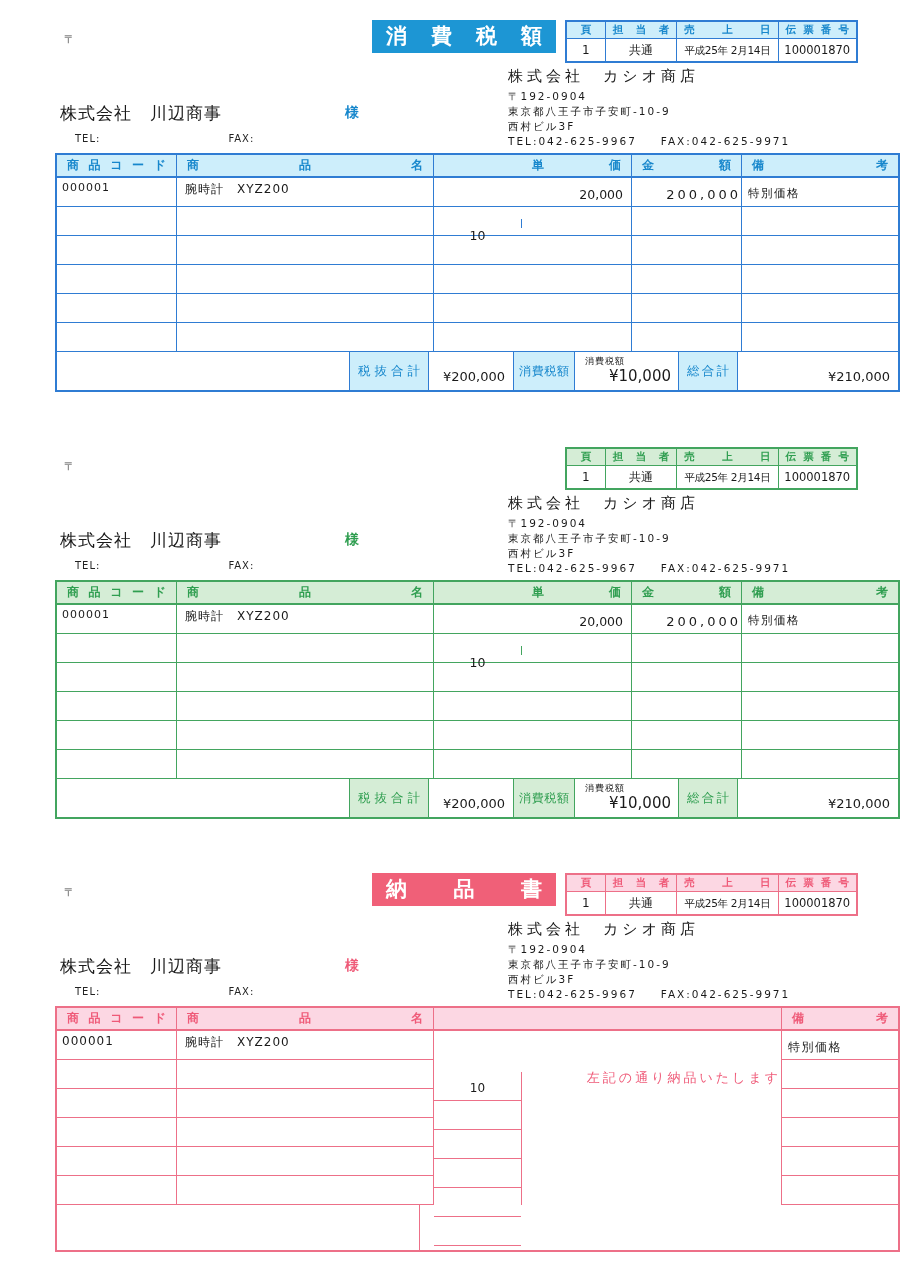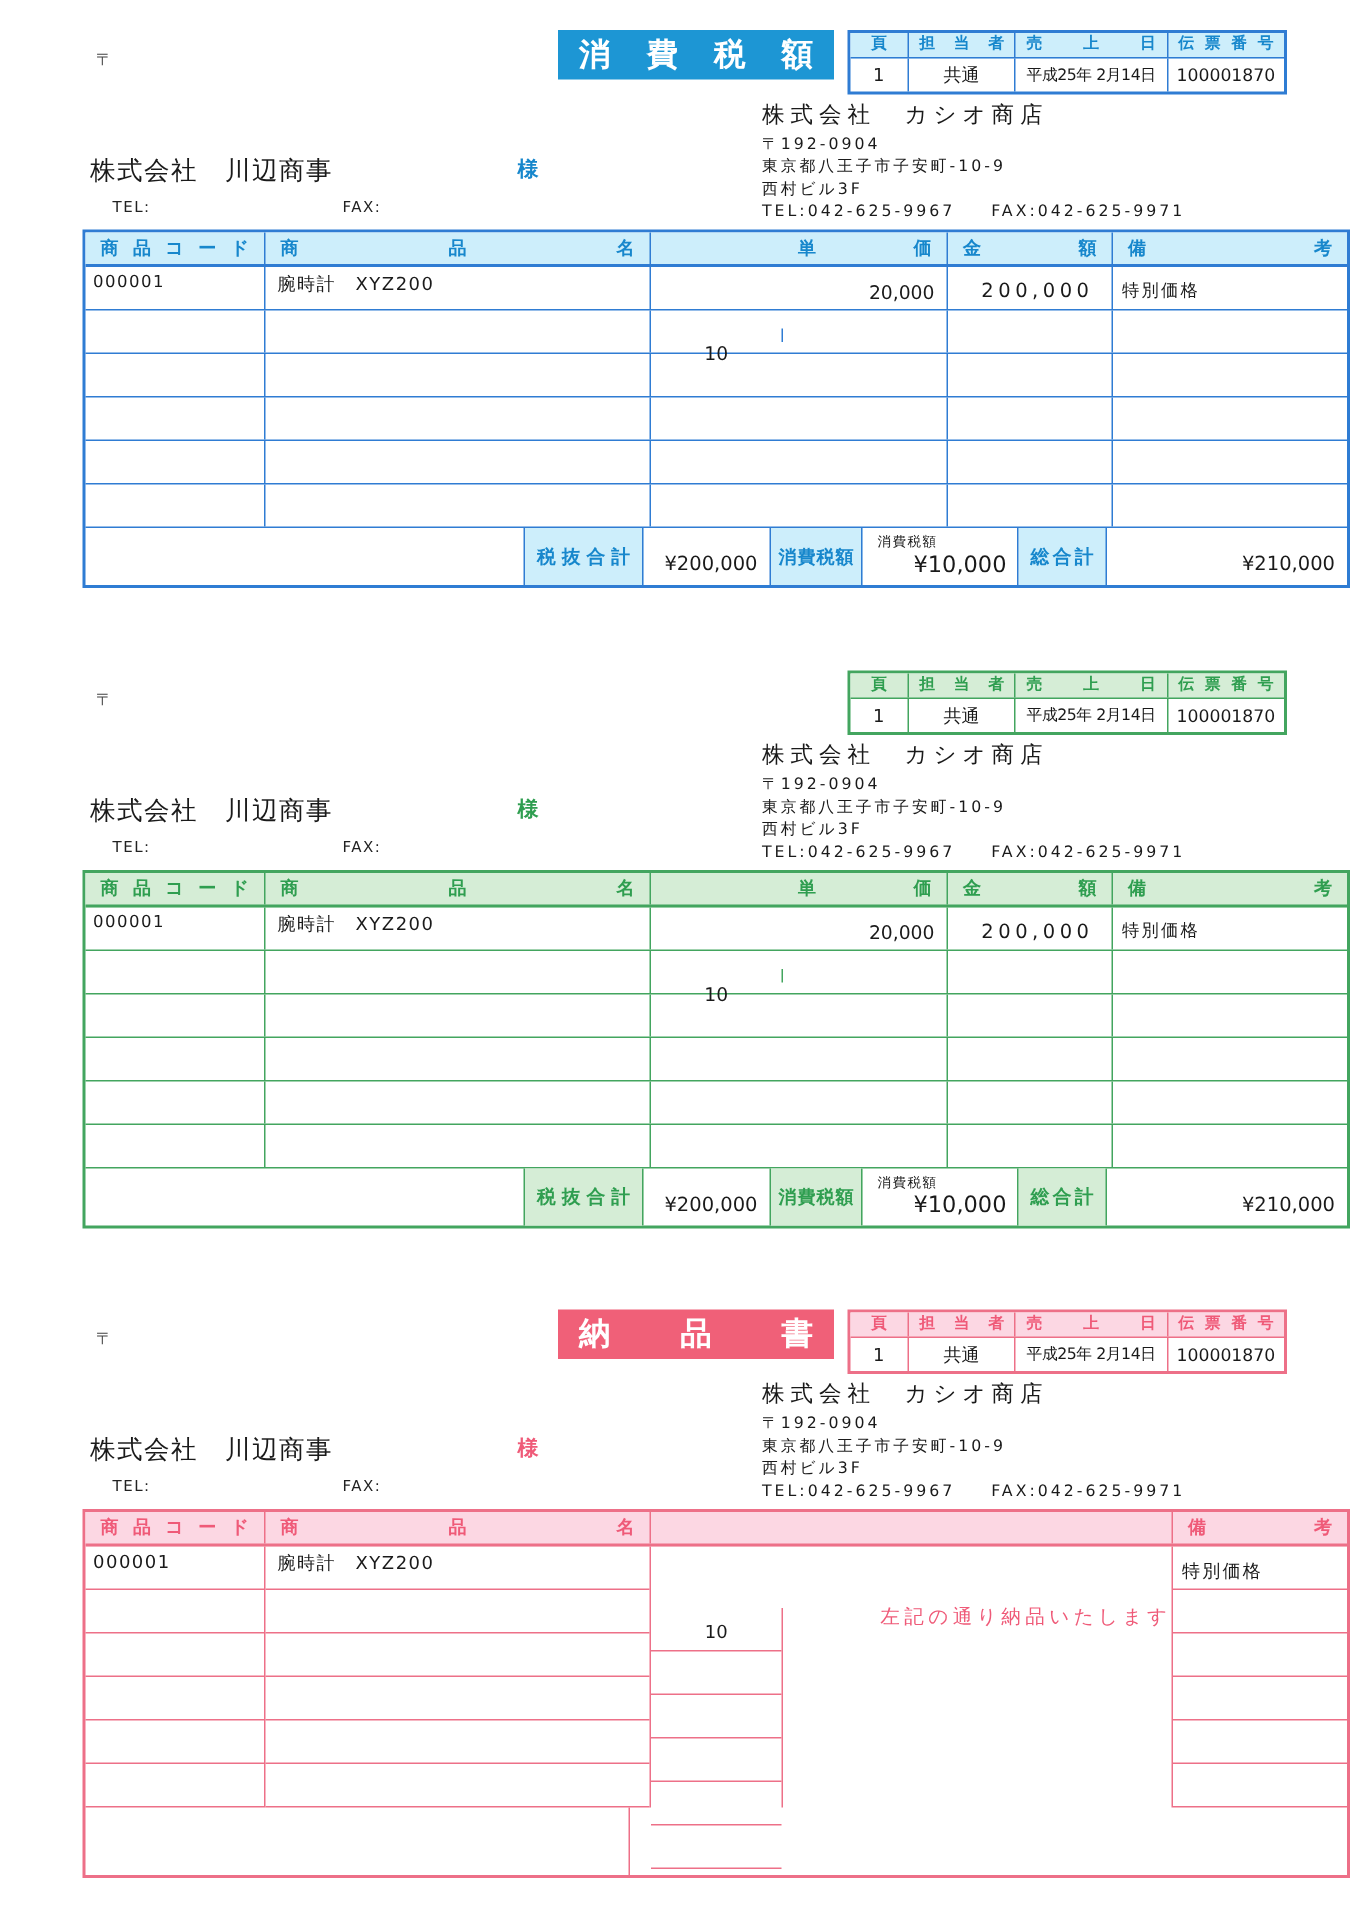--- a/index.html
+++ b/index.html
@@ -52,26 +52,26 @@
   .c.grow { flex:1 1 auto; border-right:none; }
   .cw-code { width:120px; } .cw-name { width:257px; } .cw-qty { width:88px;margin-top:41px; }
   .cw-unit { width:110px; } .cw-amt { width:110px; } .cw-mid { width:260px; }
 
   .trow { display:flex; height:29px; border-bottom:1.5px solid var(--border); font-size:12px; }
   .trow:last-of-type { border-bottom:1.5px solid var(--border); }
   .td-code { padding:3px 5px; font-size:11px; letter-spacing:1px; }
   .td-name { padding:3px 8px; font-size:12px; letter-spacing:1px; }
   .td-qty  { padding-top:9px; text-align:center; font-size:12.5px; }
   .td-unit { padding:9px 8px 0 0; text-align:right; font-size:12.5px; }
-  .td-amt  { padding:9px 12px 0 0; text-align:right; font-size:13px; letter-spacing:3px; }
+  .td-amt  { padding:9px 0 0 0; text-align:right; font-size:13px; letter-spacing:3px; }
   .td-note { padding:8px 2px 0 6px; font-size:11.5px; letter-spacing:1.5px; }
 
   .totals { display:flex; height:38px; font-size:13px; }
   .t-blank { width:293px; border-right:1.5px solid var(--border); }
-  .t-lab { background:var(--light); color:var(--accent); font-weight:bold; border-right:1.5px solid var(--border);
+  .t-lab { background:var(--light); color:var(--accent); font-weight:normal; border-right:1.5px solid var(--border);
            line-height:38px; font-size:12.5px; padding:0 8px; text-align:justify; text-align-last:justify; overflow:hidden; white-space:nowrap; }
   .t-lab.sub { width:79px; } .t-lab.taxl { width:61px; font-size:12px; padding:0 5px; } .t-lab.tot { width:59px; }
   .t-val { border-right:1.5px solid var(--border); display:flex; align-items:flex-end; justify-content:flex-end; padding:0 8px 6px 10px; }
   .t-val.sub { width:85px; }
   .t-tax { width:104px; border-right:1.5px solid var(--border); position:relative; }
   .t-tax-sub { font-size:9px; padding:3px 0 0 10px; letter-spacing:1px; }
   .t-tax-val { position:absolute; right:7px; bottom:5px; font-size:15px; }
   .t-val.tot { flex:1 1 auto; border-right:none; }
 
   .dbody { display:flex; height:174px; }

